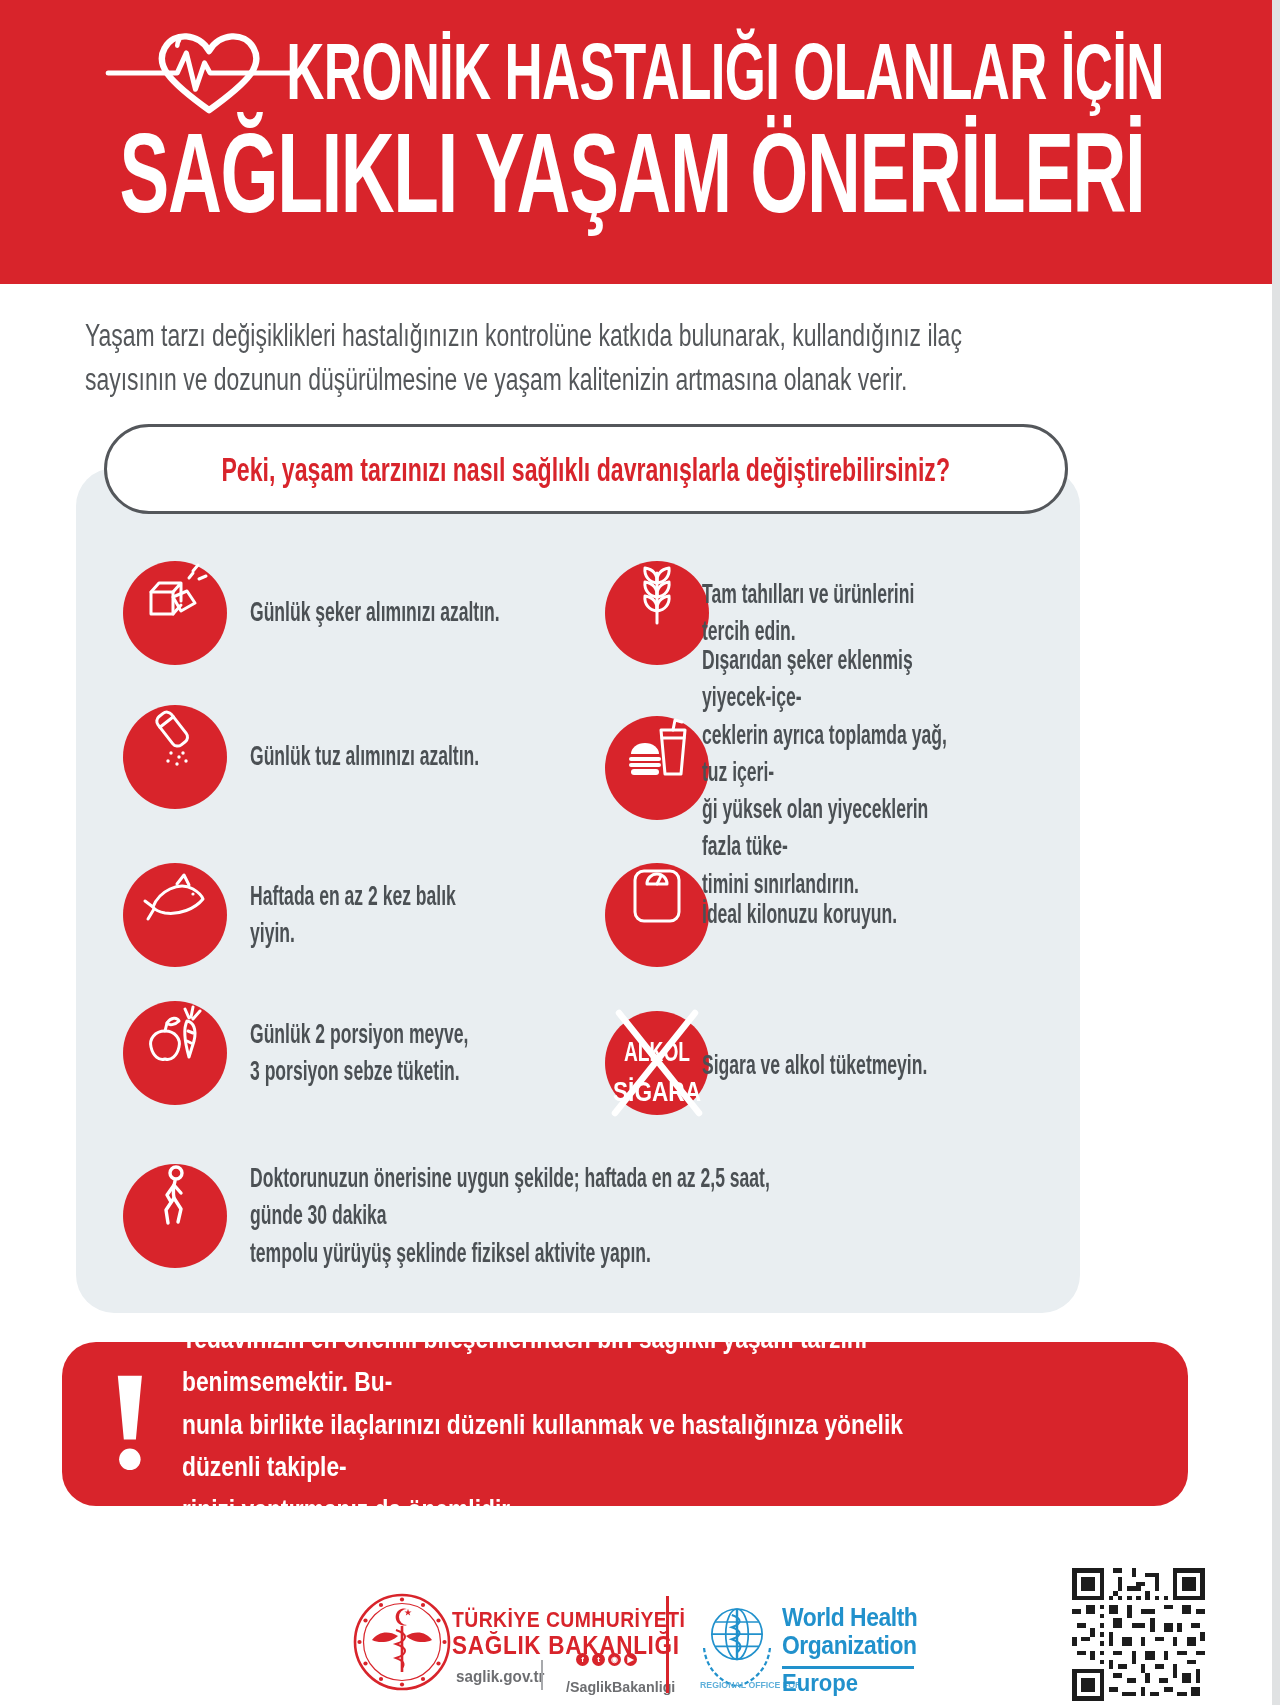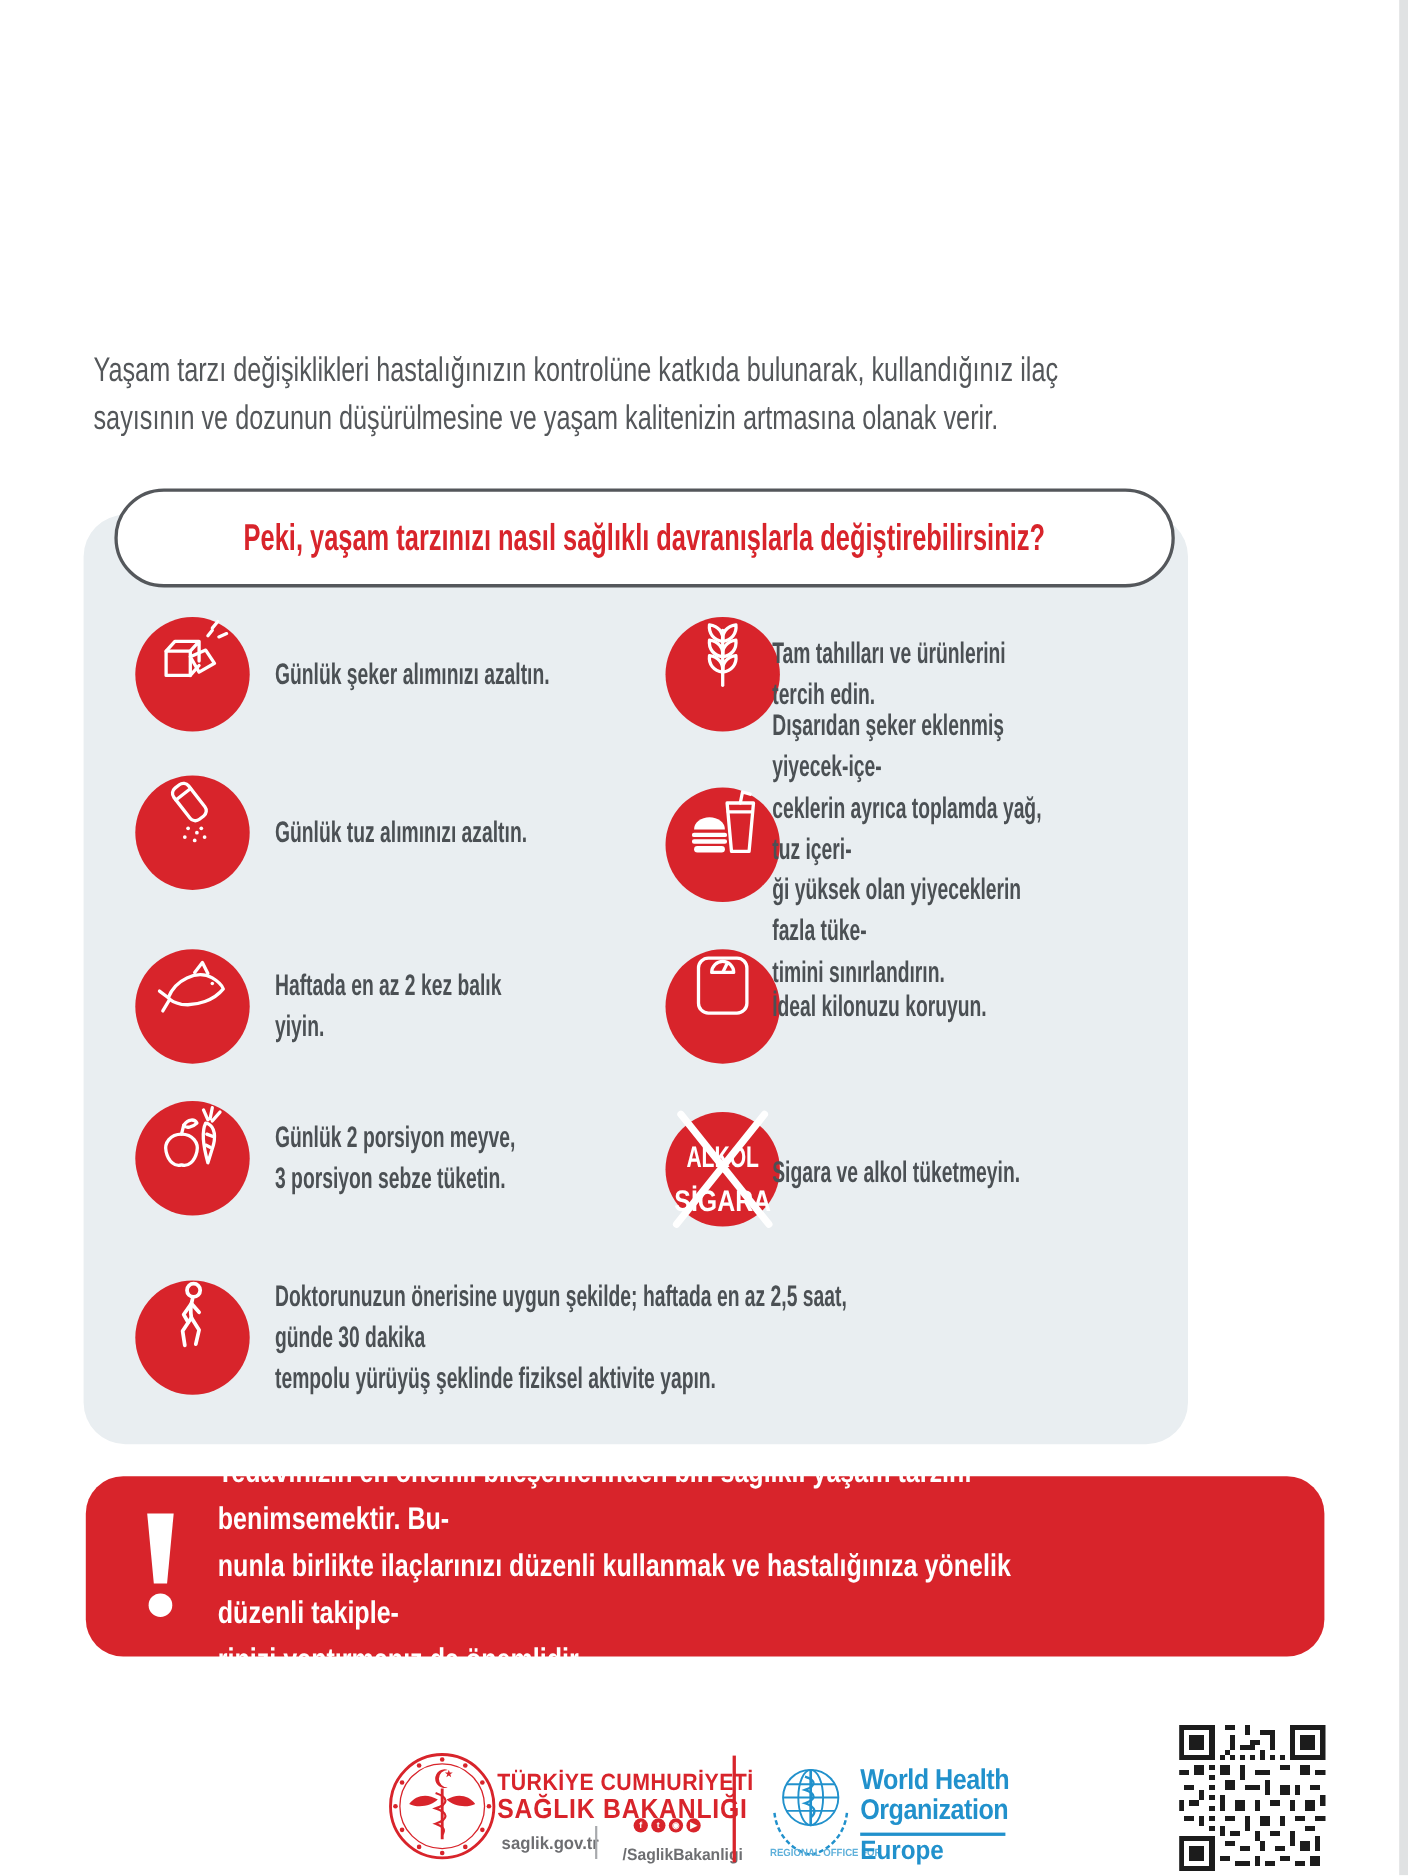--- a/index.html
+++ b/index.html
@@ -13,33 +13,33 @@
   .heart{position:absolute;left:96px;top:22px;width:208px;height:100px;}
   .t1{position:absolute;left:57%;top:26px;color:#fff;font-size:80px;font-weight:600;
       white-space:nowrap;transform:translateX(-50%) scaleX(.66);transform-origin:50% 50%;letter-spacing:-1px;}
   .t2{position:absolute;left:49.7%;top:108px;color:#fff;font-size:113px;font-weight:700;
       white-space:nowrap;transform:translateX(-50%) scaleX(.66);transform-origin:50% 50%;letter-spacing:-2px;}
   
   .intro{position:absolute;left:85px;top:314px;font-size:31px;line-height:1.42;color:#54575a;
          white-space:pre-line;transform:scaleX(.74);transform-origin:0 0;}
   
   .pill{position:absolute;left:104px;top:424px;width:958px;height:84px;background:#fff;
-        border:3px solid #54575b;border-radius:48px;display:flex;align-items:center;justify-content:center;z-index:3;margin-top:20px;}
+        border:3px solid #54575b;border-radius:48px;display:flex;align-items:center;justify-content:center;z-index:3;}
   .pill-text{color:#d8242b;font-size:34px;font-weight:700;white-space:nowrap;
         transform:scaleX(.68);transform-origin:50% 50%;}
   
   .card{position:absolute;left:76px;top:468px;width:1004px;height:845px;background:#e9eef1;border-radius:38px;z-index:1;}
   .circ{position:absolute;width:104px;height:104px;border-radius:50%;background:#d8242b;
         display:flex;justify-content:center;}
   .circ svg{width:64px;height:64px;overflow:visible;}
   .circ.badge svg{width:104px;height:104px;}
   .tip-text{position:absolute;font-size:27px;font-weight:700;line-height:1.38;color:#4b5054;
         white-space:pre-line;transform:translateY(-50%) scaleX(.65);transform-origin:0 50%;}
   
-  .warn{position:absolute;left:78px;top:1342px;width:1126px;height:164px;background:#d8242b;border-radius:34px;}
+  .warn{position:absolute;left:62px;top:1342px;width:1126px;height:164px;background:#d8242b;border-radius:34px;}
   .warn-excl{position:absolute;left:30px;top:22px;width:74px;height:120px;}
   .warn-text{position:absolute;left:120px;top:50%;color:#fff;font-size:28.5px;font-weight:700;line-height:1.5;
         white-space:pre-line;transform:translateY(-50%) scaleX(.8);transform-origin:0 50%;}
   
   .f-abs{position:absolute;}
   .min-l1{left:452px;top:1608px;color:#d8242b;font-size:21.5px;font-weight:600;letter-spacing:.5px;
           white-space:nowrap;transform:scaleX(.9);transform-origin:0 0;}
   .min-l2{left:452px;top:1631px;color:#d8242b;font-size:25px;font-weight:700;letter-spacing:.8px;
           white-space:nowrap;transform:scaleX(.9);transform-origin:0 0;}
   .min-web{left:456px;top:1668px;color:#6d6e71;font-size:16px;font-weight:700;white-space:nowrap;
@@ -59,20 +59,29 @@
   .who-office{left:700px;top:1679px;color:#5fb0da;font-size:9.5px;font-weight:700;white-space:nowrap;
           transform:scaleX(.92);transform-origin:0 0;}
   .who-region{left:782px;top:1669px;color:#2191cc;font-size:24px;font-weight:700;white-space:nowrap;
           transform:scaleX(.92);transform-origin:0 0;}
 </style>
 </head>
 <body>
 
 <div class="poster">
 
+  <div class="header">
+    <svg class="heart" viewBox="0 0 210 110">
+      <path d="M115,32 C104,12 76,10 66,29 C56,47 69,64 115,97 C161,64 174,47 164,29 C154,10 126,12 115,32 Z" fill="none" stroke="#fff" stroke-width="7" stroke-linejoin="round"></path>
+      <path d="M80,26 a6,9 0 0 1 2,-6" fill="none" stroke="#fff" stroke-width="5" stroke-linecap="round"></path>
+      <path d="M4,56 L66,56 L80,56 L90,34 L100,74 L110,45 L116,56 L206,56" fill="none" stroke="#fff" stroke-width="5.5" stroke-linejoin="round" stroke-linecap="round"></path>
+    </svg>
+    <div class="t1">KRONİK HASTALIĞI OLANLAR İÇİN</div>
+    <div class="t2">SAĞLIKLI YAŞAM ÖNERİLERİ</div>
+  </div>
 
   <div class="intro">Yaşam tarzı değişiklikleri hastalığınızın kontrolüne katkıda bulunarak, kullandığınız ilaç
 sayısının ve dozunun düşürülmesine ve yaşam kalitenizin artmasına olanak verir.</div>
 
   <div class="pill">
     <span class="pill-text">Peki, yaşam tarzınızı nasıl sağlıklı davranışlarla değiştirebilirsiniz?</span>
   </div>
 
   <div class="card">
 

